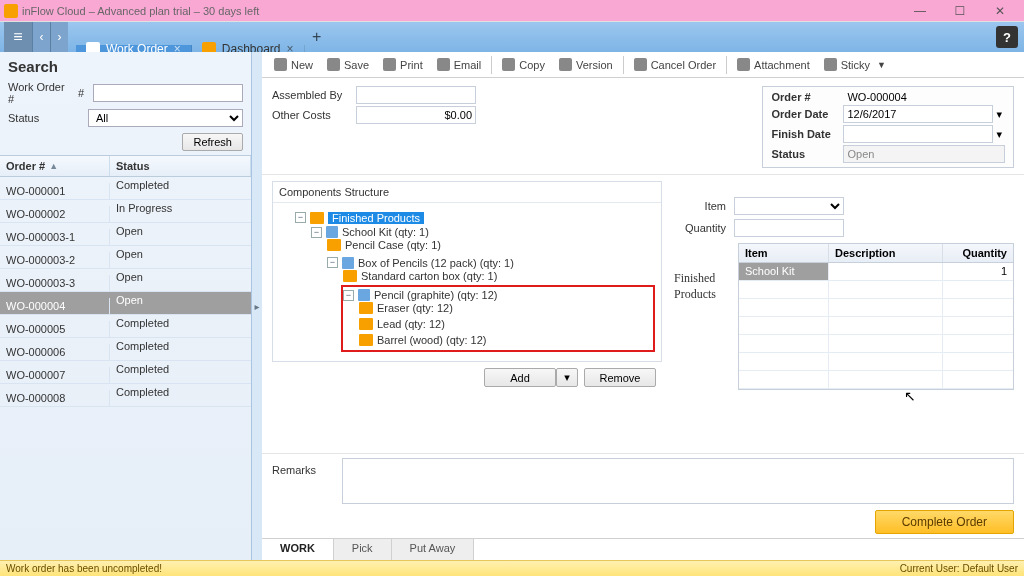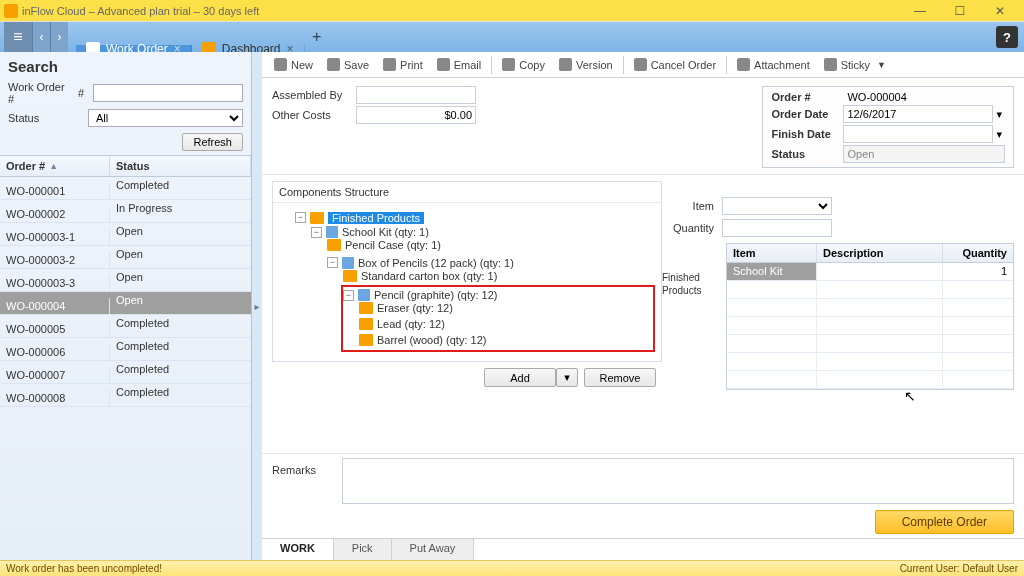--- a/index.html
+++ b/index.html
@@ -1,17 +1,17 @@
 <!DOCTYPE html>
 <html><head>
 <meta charset="utf-8">
 <style>
   * { box-sizing: border-box; margin: 0; padding: 0; font-family: "Segoe UI", Tahoma, Arial, sans-serif; }
   html, body { width: 1024px; height: 576px; overflow: hidden; background: #fff; }
-  .titlebar { height: 22px; background: #fde047; display: flex; align-items:center; padding: 0 4px; font-size: 11px; color:#666; border-bottom:1px solid #e0e0e0;}
+  .titlebar { height: 22px; background: #f9a8d4; display: flex; align-items:center; padding: 0 4px; font-size: 11px; color:#666; border-bottom:1px solid #e0e0e0;}
   .titlebar .tb-icon { width:14px; height:14px; margin-right:4px; background:#f7a000; border-radius:2px; flex-shrink:0;}
   .titlebar-space { flex:1; }
   .winbtn { width:40px; height:20px; display:flex; align-items:center; justify-content:center; color:#555; font-size:12px;}
   .tabbar { height: 30px; background: linear-gradient(#9bc6ef,#7eb5e6); display:flex; align-items: stretch; padding-left:4px;}
   .menu-btn { width:28px; background:#6e8fb0; display:flex; align-items:center; justify-content:center; color:#fff;}
   .nav-btn { width:18px; background:#7ca4cd; color:#fff; display:flex; align-items:center; justify-content:center; font-size:12px; border-left:1px solid #5b80a4;}
   .spacer-8 { width:8px;}
   .tab { display:flex; align-items:center; padding: 0 10px; font-size:12px; color:#333; border-right:1px solid rgba(0,0,0,.1); gap:6px;margin-top:23px;}
   .tab.active { background:#4d96db; color:#fff; }
   .tab-icon { width:14px; height:14px; background:#f7a000; border-radius:2px; flex-shrink:0;}
@@ -48,21 +48,21 @@
   .ff { display:flex; align-items:center; font-size:11px; color:#333;}
   .ff label { width:84px;}
   .ff input, .ff select { width:120px; height:18px; border:1px solid #c7cfda; font-size:11px; padding: 0 3px; background:#fff;}
   .ff input.right { text-align:right;}
   .info-box { margin-left:auto; border:1px solid #c7cfda; background:#fdfdfd; padding:4px 8px; display:flex; flex-direction:column; gap:2px; min-width:200px;}
   .info-row { display:flex; font-size:11px; align-items:center;}
   .info-row label { width:72px; font-weight:bold; color:#333;}
   .info-row .val { flex:1; text-align:left; padding-left:4px;}
   .info-row input, .info-row select { flex:1; height:18px; border:1px solid #c7cfda; font-size:11px; padding:0 3px; background:#fff;}
   .info-row input[readonly]{ background:#f4f4f4; color:#888;}
-  .mid { flex:1; display:flex; gap:0; padding: 6px 10px 4px;}
+  .mid { flex:1; display:flex; gap:12px; padding: 6px 10px 4px;}
   .components { width:390px; border:1px solid #d7dee7; display:flex; flex-direction:column;}
   .comp-title { font-size:11px; color:#333; padding:4px 6px; border-bottom:1px solid #e4e9f0;}
   .tree { flex:1; padding:6px 6px; font-size:11px; color:#333; overflow:auto;}
   .tree ul { list-style:none; padding-left:16px;}
   .tree li { padding:1px 0; white-space:nowrap;}
   .tnode { display:inline-flex; align-items:center; gap:4px;}
   .toggle { width:11px; height:11px; border:1px solid #9aa; display:inline-flex; align-items:center; justify-content:center; font-size:9px; line-height:1; color:#567; background:#fff; cursor:pointer;}
   .tfolder { width:14px; height:12px; background:#f7a000; border-radius:1px; flex-shrink:0;}
   .tproduct { width:12px; height:12px; background:#6aa6e0; border-radius:1px; flex-shrink:0;}
   .root-label { background:#1d8be6; color:#fff; padding:0 4px;}
@@ -70,21 +70,21 @@
   .comp-buttons { display:flex; justify-content:flex-end; gap:6px; padding:6px 6px;}
   .btn-wide { min-width:72px; text-align:center;}
   .btn-split { display:flex;}
   .btn-split .caret { width:16px; border-left:1px solid #aaa; display:flex; align-items:center; justify-content:center;}
   .right-pane { flex:1; display:flex; flex-direction:column; gap:6px;}
   .rp-top { display:flex; flex-direction:column; gap:4px; padding-top:16px;}
   .rp-row { display:flex; align-items:center; font-size:11px; color:#333;}
   .rp-row label { width:60px; text-align:right; padding-right:8px;}
   .rp-row select, .rp-row input { width:110px; height:18px; border:1px solid #c7cfda; background:#fff; font-size:11px;}
   .fp-table-wrap { display:flex; gap:8px; }
-  .fp-label { font-size:10px; color:#333; width:56px; padding-top:28px; text-align:left; line-height:1.3;}
+  .fp-label { font-size:12px; color:#333; width:56px; padding-top:28px; text-align:left; line-height:1.3;font-family:Liberation Serif, serif;}
   .fp-table { flex:1; border:1px solid #c7cfda;}
   .fp-head { display:flex; background:linear-gradient(#f4f7fb,#e8eef6); border-bottom:1px solid #c7cfda; font-size:11px; font-weight:bold;}
   .fp-head div { padding:3px 6px; border-right:1px solid #d7dee7;}
   .fp-c-item { width:90px;}
   .fp-c-desc { flex:1;}
   .fp-c-qty { width:70px; text-align:right; border-right:none !important;}
   .fp-row { display:flex; font-size:11px; border-bottom:1px solid #e6ecf3; height:18px;}
   .fp-row div { padding:2px 6px; border-right:1px solid #e6ecf3;}
   .fp-row .sel { background:#9f9f9f; color:#fff;}
   .remarks-row { display:flex; padding: 4px 10px; gap:10px; border-top:1px solid #e5e5e5; align-items:flex-start;}

